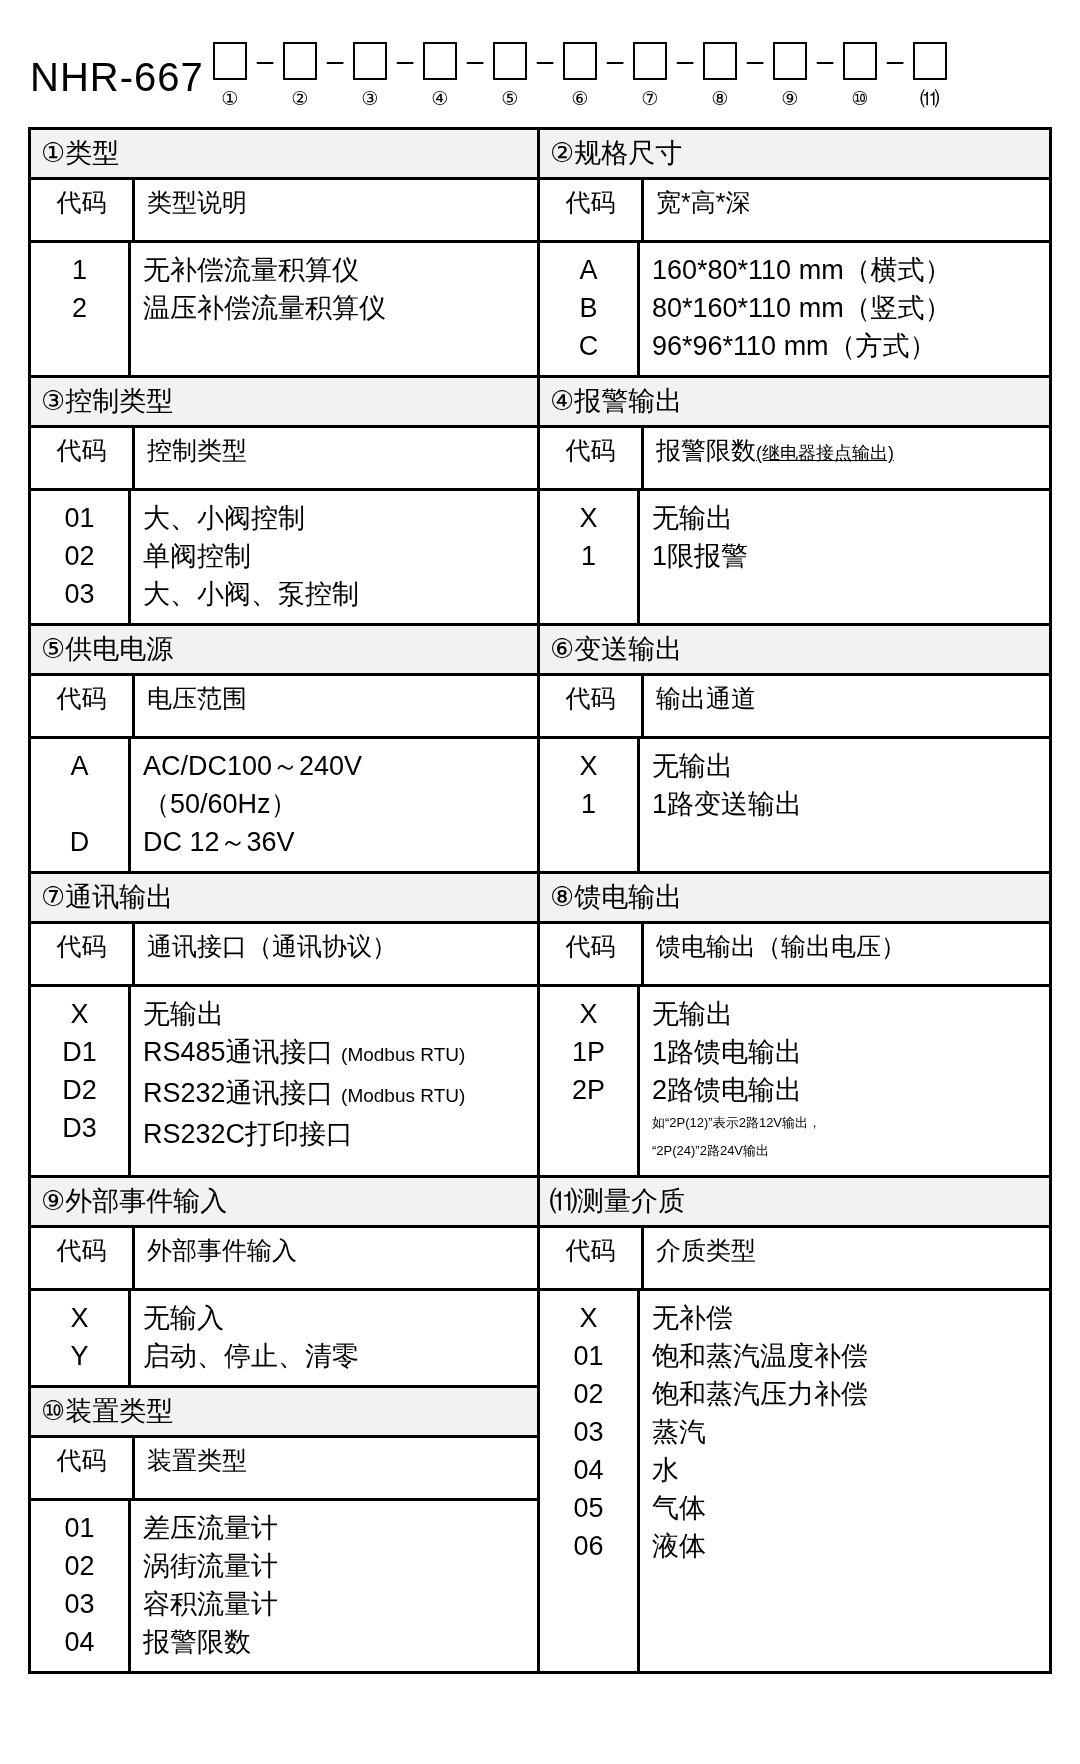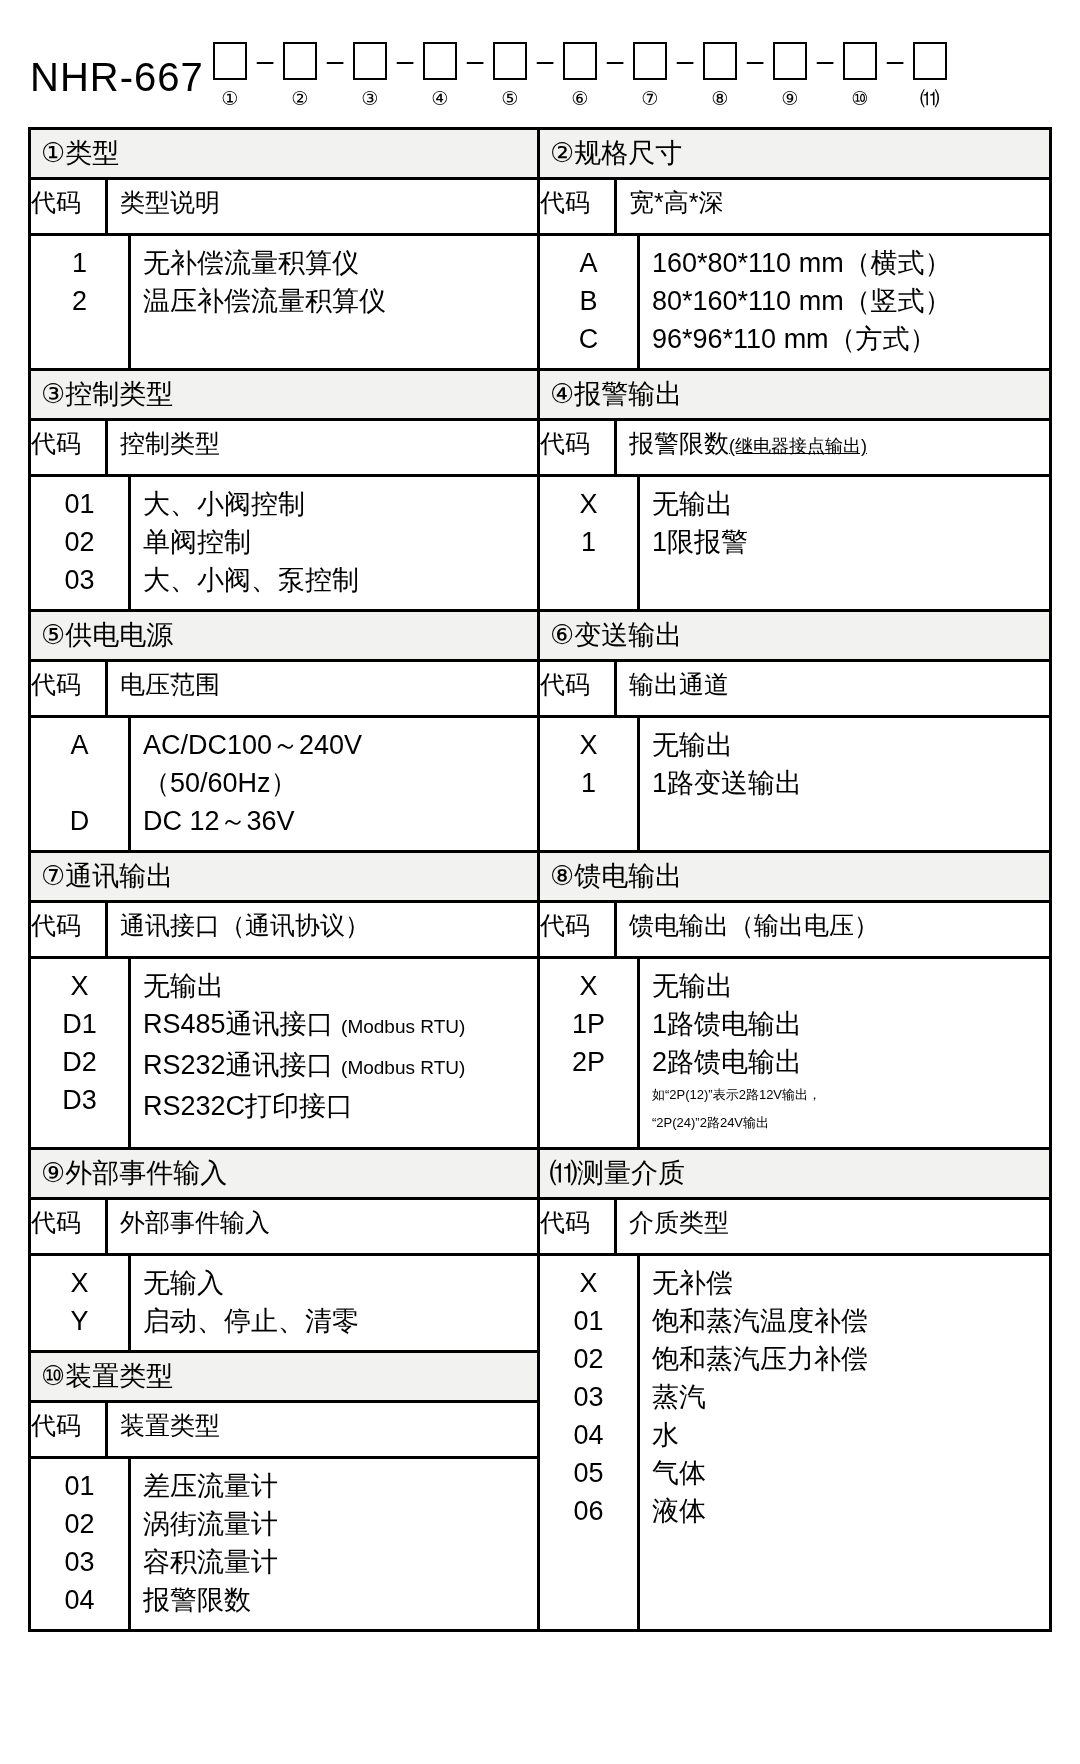--- a/index.html
+++ b/index.html
@@ -99,27 +99,28 @@
     padding: 8px 10px 9px 10px;
     border-bottom: 3px solid #000;
     background: #f2f2f0;
     white-space: nowrap;
   }
   .hdr {
     display: flex;
     border-bottom: 3px solid #000;
   }
   .hdr .code-cell {
-    width: 77px;
+    width: 104px;
     box-sizing: border-box;
     border-right: 3px solid #000;
     font-family: "Liberation Sans", "DejaVu Sans", sans-serif;
     font-size: 25px;
     line-height: 30px;
-    padding: 7px 0 16px 0;
+    padding: 7px 0 23px 0;
+    text-align: center;
     white-space: nowrap;
   }
   .hdr .desc-cell {
     flex: 1;
     box-sizing: border-box;
     font-family: "Liberation Sans", "DejaVu Sans", sans-serif;
     font-size: 25px;
     line-height: 30px;
     padding: 7px 0 8px 12px;
     white-space: nowrap;

